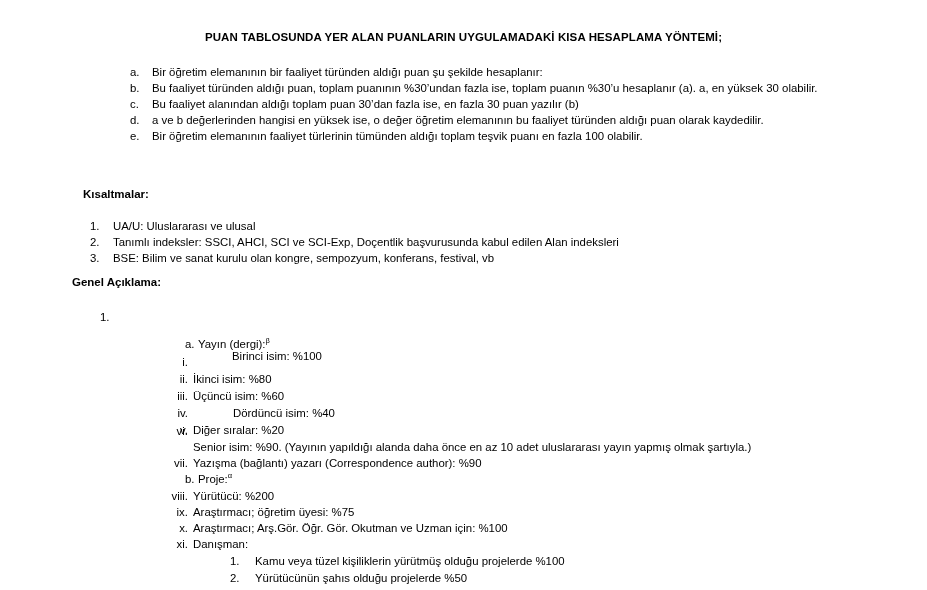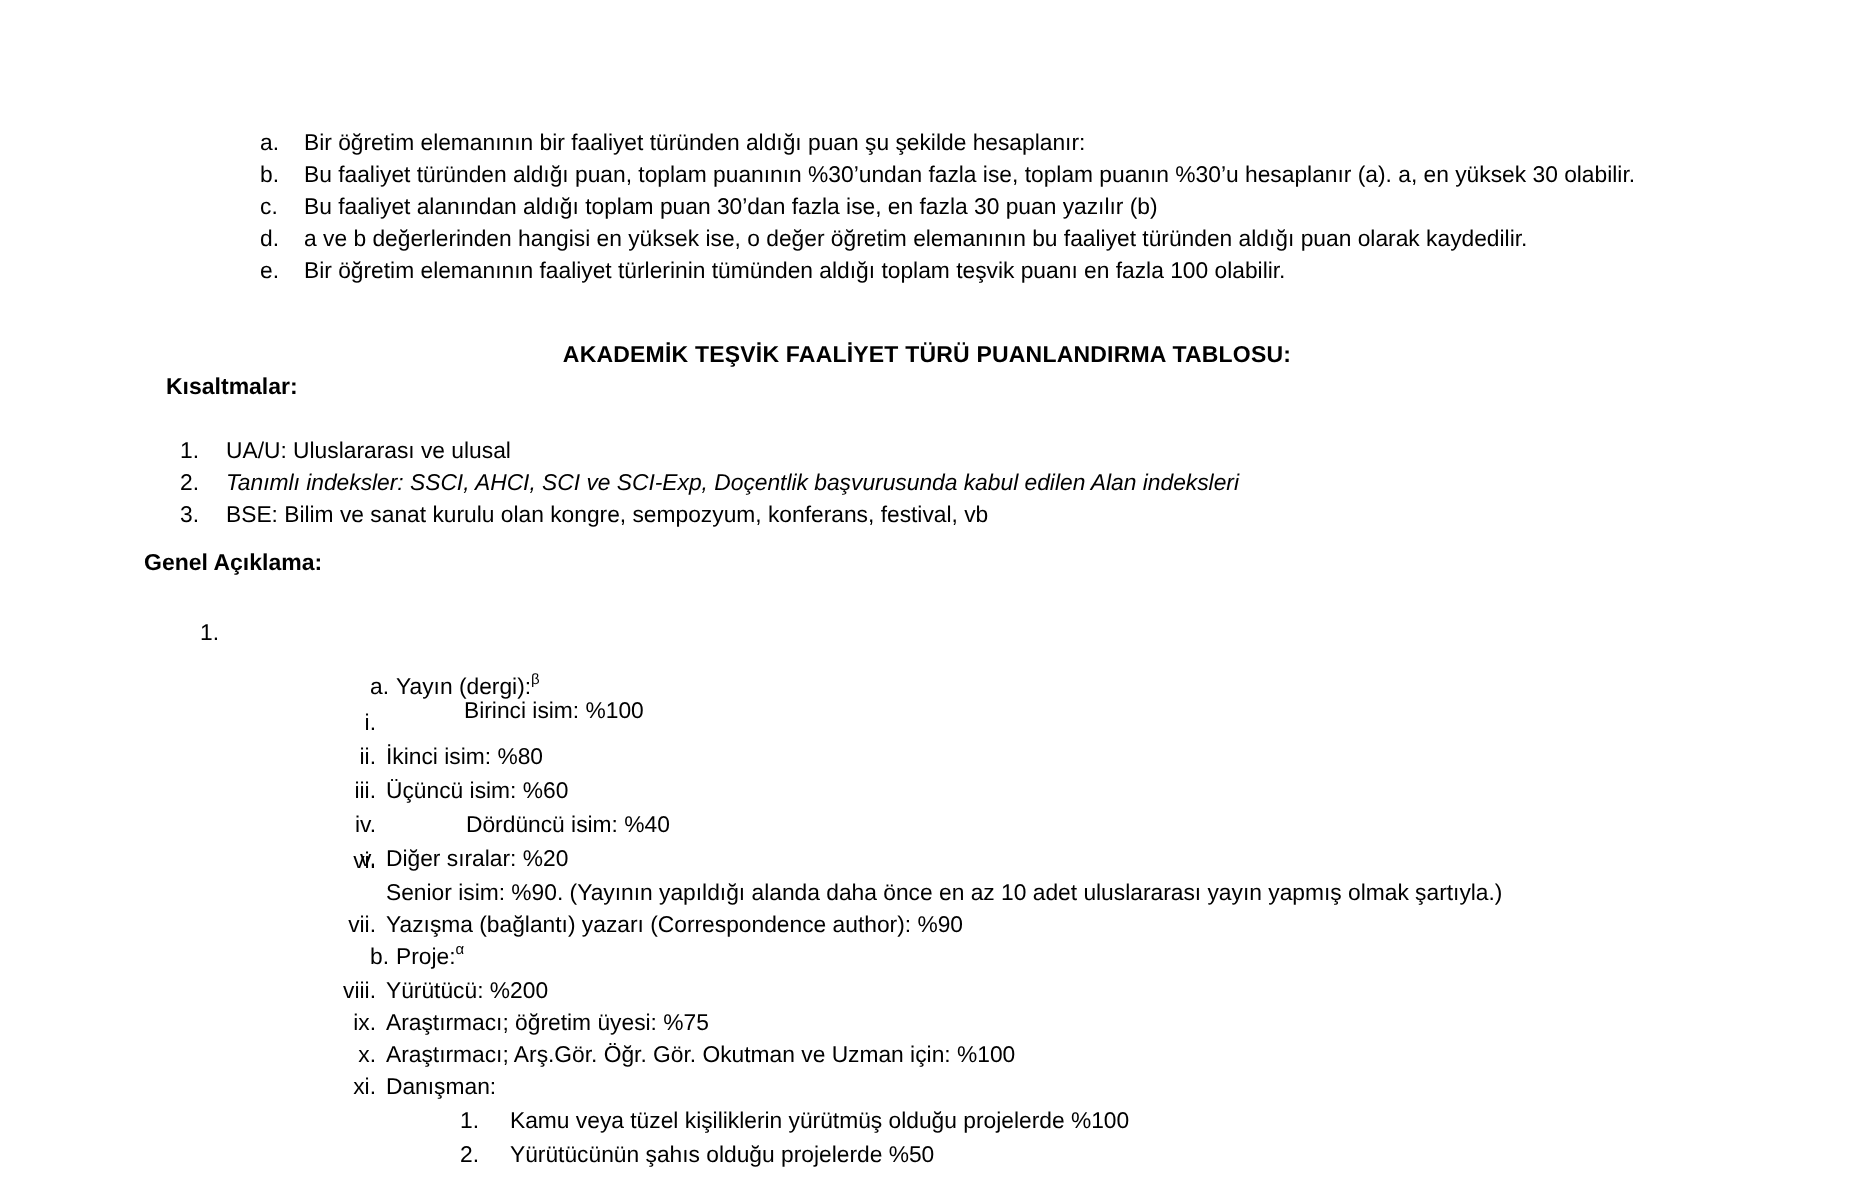--- a/index.html
+++ b/index.html
@@ -92,48 +92,48 @@
     font-size: 7.5px;
     vertical-align: super;
     line-height: 0;
   }
 </style>
 </head>
 <body>
 
 <div class="page">
 
+  <div class="doc-title">PUAN TABLOSUNDA YER ALAN PUANLARIN UYGULAMADAKİ KISA HESAPLAMA YÖNTEMİ;</div>
 
   <div class="lettered">
     <span class="marker" style="top:65px;">a.</span>
     <span class="line txt" style="top:65px;">Bir öğretim elemanının bir faaliyet türünden aldığı puan şu şekilde hesaplanır:</span>
 
     <span class="marker" style="top:81px;">b.</span>
     <span class="line txt" style="top:81px;">Bu faaliyet türünden aldığı puan, toplam puanının %30’undan fazla ise, toplam puanın %30’u hesaplanır (a). a, en yüksek 30 olabilir.</span>
 
     <span class="marker" style="top:97px;">c.</span>
     <span class="line txt" style="top:97px;">Bu faaliyet alanından aldığı toplam puan 30’dan fazla ise, en fazla 30 puan yazılır (b)</span>
 
     <span class="marker" style="top:113px;">d.</span>
     <span class="line txt" style="top:113px;">a ve b değerlerinden hangisi en yüksek ise, o değer öğretim elemanının bu faaliyet türünden aldığı puan olarak kaydedilir.</span>
 
     <span class="marker" style="top:129px;">e.</span>
     <span class="line txt" style="top:129px;">Bir öğretim elemanının faaliyet türlerinin tümünden aldığı toplam teşvik puanı en fazla 100 olabilir.</span>
   </div>
 
-  <div class="section-title">AKADEMİK TEŞVİK FAALİYET TÜRÜ PUANLANDIRMA TABLOSU:</div>
 
   <div class="side-heading" id="kisaltmalar-heading">Kısaltmalar:</div>
 
   <div class="numbered">
     <span class="marker" style="top:219px;">1.</span>
     <span class="line txt" style="top:219px;">UA/U: Uluslararası ve ulusal</span>
 
     <span class="marker" style="top:235px;">2.</span>
-    <span class="line txt" style="top:235px;font-style:italic;">Tanımlı indeksler: SSCI, AHCI,  SCI ve SCI-Exp, Doçentlik başvurusunda kabul edilen Alan indeksleri</span>
+    <span class="line txt" style="top:235px;">Tanımlı indeksler: SSCI, AHCI,  SCI ve SCI-Exp, Doçentlik başvurusunda kabul edilen Alan indeksleri</span>
 
     <span class="marker" style="top:251px;">3.</span>
     <span class="line txt" style="top:251px;">BSE: Bilim ve sanat kurulu olan kongre, sempozyum, konferans, festival, vb</span>
   </div>
 
   <div class="side-heading" id="genel-heading">Genel Açıklama:</div>
 
   <span class="marker" style="left:100px; top:310px;">1.</span>
 
   <span class="marker" style="left:185px; top:337px;">a.</span>

